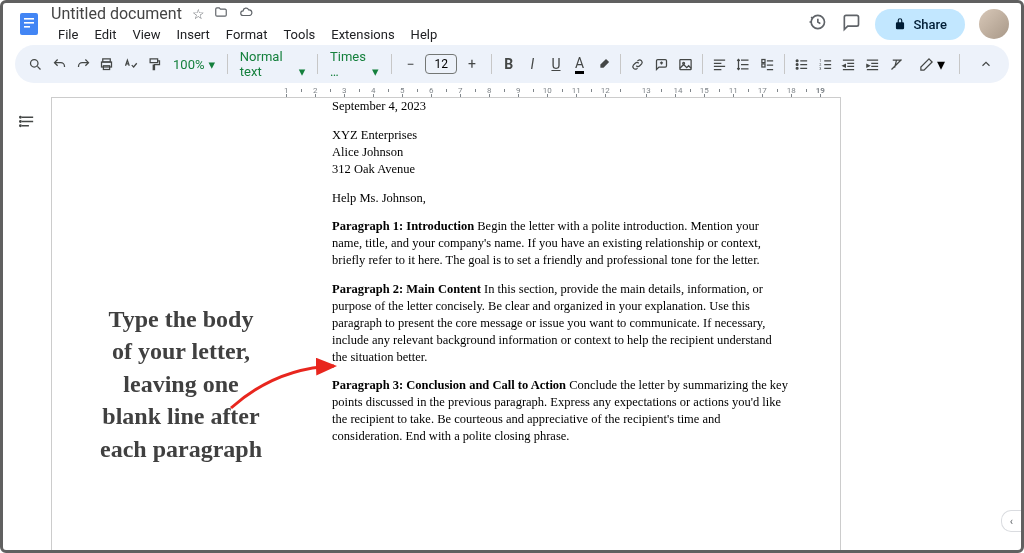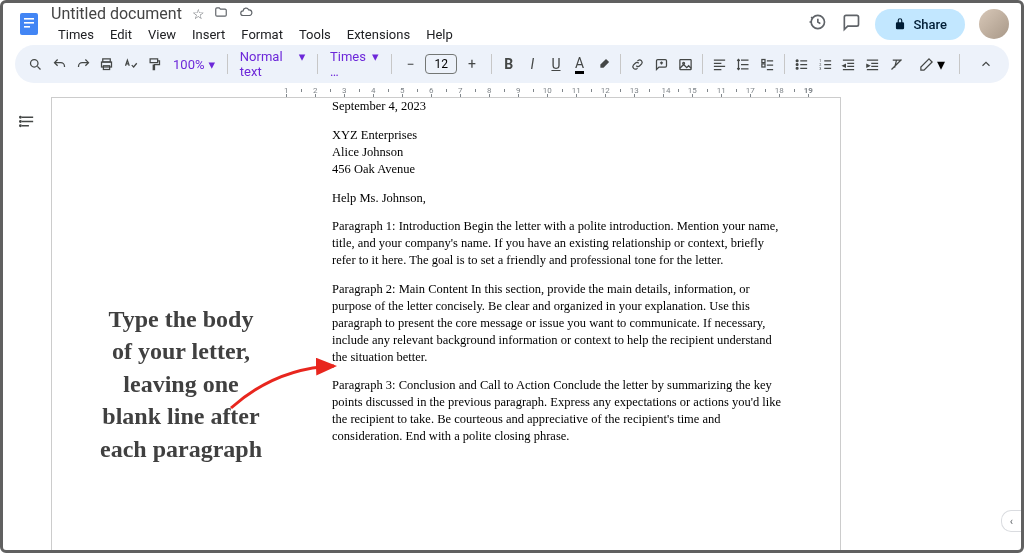--- a/index.html
+++ b/index.html
@@ -13,40 +13,40 @@
 .menubar { display: flex; gap: 2px; font-size: 13px; color: #202124; margin-top: 2px; }
 .menubar span { padding: 2px 7px; cursor: pointer; }
 .header-right { display: flex; align-items: center; gap: 14px; }
 .share-btn { background: #c2e7ff; border-radius: 20px; padding: 8px 18px; font-size: 13px; display: flex; align-items: center; gap: 6px; color: #001d35; font-weight: 500; }
 .avatar { width: 30px; height: 30px; border-radius: 50%; background: linear-gradient(135deg, #d8c8b8, #a89888); }
 .hicon { color: #5f6368; }
 
 .toolbar { display: flex; align-items: center; height: 38px; background: #edf2fa; border-radius: 24px; margin: 0 12px; padding: 0 10px; gap: 2px; }
 .tb-btn { width: 26px; height: 26px; display: flex; align-items: center; justify-content: center; color: #444746; font-size: 14px; cursor: pointer; border-radius: 4px; }
 .tb-sep { width: 1px; height: 20px; background: #c7c7c7; margin: 0 4px; }
-.tb-select { display: flex; align-items: flex-start; gap: 4px; font-size: 13px; color: #6d28d9; padding: 0 6px; cursor: pointer; }
+.tb-select { display: flex; align-items: flex-end; gap: 4px; font-size: 13px; color: #15803d; padding: 0 6px; cursor: pointer; }
 .tb-fontsize { display: flex; align-items: center; gap: 2px; }
 .tb-fontsize .box { border: 1px solid #747775; border-radius: 4px; padding: 2px 8px; font-size: 12px; }
 .tb-spacer { flex: 1; }
 .tb-chevup { width: 30px; height: 30px; display: flex; align-items: center; justify-content: center; border-radius: 50%; background: transparent; margin-left: 8px; }
 .tb-pen { display: flex; align-items: center; gap: 3px; padding: 0 8px; }
 
 .workspace { display: flex; height: calc(100% - 80px); }
 .left-rail { width: 48px; display: flex; flex-direction: column; align-items: center; padding-top: 30px; }
 .left-rail .icon { color: #444746; font-size: 16px; }
 
 .canvas { flex: 1; overflow: hidden; position: relative; }
 .ruler { height: 14px; font-size: 8px; color: #80868b; display: flex; align-items: center; padding-left: 228px; gap: 0; position: relative; }
 .ruler .mark { width: 37px; text-align: center; position: relative; }
 .ruler .mark::after { content: ""; position: absolute; left: 50%; bottom: -2px; width: 1px; height: 3px; background: #80868b; }
 
 .page { background: #fff; width: 790px; margin-left: 0; border: 1px solid #ccc; height: 470px; padding: 0px 52px 40px 280px; font-family: "Times New Roman", serif; font-size: 12.5px; color: #000; line-height: 1.35; position: relative; }
 .page p { margin-bottom: 0; }
 .page .block { margin-top: 12px; }
-.page .bold { font-weight: normal; text-align: center; }
+.page .bold { font-weight: bold; text-align: center; }
 
 .annotation { position: absolute; left: 45px; top: 220px; color: #404040; font-family: "Comic Sans MS", cursive; font-size: 24px; font-weight: 600; line-height: 1.35; text-align: center; width: 170px; }
 .arrow { position: absolute; left: 175px; top: 275px; }
 
 .corner-tab { position: absolute; right: 0; bottom: 18px; width: 20px; height: 22px; background: #fff; border: 1px solid #dadce0; border-right: none; border-radius: 10px 0 0 10px; display: flex; align-items: center; justify-content: center; color: #5f6368; font-size: 11px; }
 </style>
 </head>
 <body>
 
 <div class="header">
@@ -63,21 +63,21 @@
       <span>Untitled document</span>
       <span class="star">☆</span>
       <span class="folder"><svg width="14" height="14" viewBox="0 0 24 24" fill="none" stroke="#5f6368" stroke-width="2">
             <path d="M3 7a2 2 0 012-2h4l2 2h8a2 2 0 012 2v8a2 2 0 01-2 2H5a2 2 0 01-2-2V7z"></path>
           </svg></span>
       <span class="cloud"><svg width="16" height="14" viewBox="0 0 24 24" fill="none" stroke="#5f6368" stroke-width="2">
             <path d="M18 18H7a4 4 0 010-8 5 5 0 019.6-1.5A3.5 3.5 0 0118 18z"></path>
           </svg></span>
     </div>
     <div class="menubar">
-      <span>Times</span>
+      <span>File</span>
       <span>Edit</span>
       <span>View</span>
       <span>Insert</span>
       <span>Format</span>
       <span>Tools</span>
       <span>Extensions</span>
       <span>Help</span>
     </div>
   </div>
   <div class="header-right">
@@ -283,40 +283,40 @@
         <span class="mark" style="flex: 0 0 14.5px;">8</span>
         <span class="mark" style="flex: 0 0 14.5px;"></span>
         <span class="mark" style="flex: 0 0 14.5px;">9</span>
         <span class="mark" style="flex: 0 0 14.5px;"></span>
         <span class="mark" style="flex: 0 0 14.5px;">10</span>
         <span class="mark" style="flex: 0 0 14.5px;"></span>
         <span class="mark" style="flex: 0 0 14.5px;">11</span>
         <span class="mark" style="flex: 0 0 14.5px;"></span>
         <span class="mark" style="flex: 0 0 14.5px;">12</span>
         <span class="mark" style="flex: 0 0 14.5px;"></span>
-        <span class="mark" style="flex: 0 0 14.5px;">13</span>
+        <span class="mark" style="flex: 0 0 14.5px; margin-left: 12px;">13</span>
         <span class="mark" style="flex: 0 0 14.5px;"></span>
         <span class="mark" style="flex: 0 0 14.5px; text-align: right;">14</span>
         <span class="mark" style="flex: 0 0 14.5px;"></span>
         <span class="mark" style="flex: 0 0 14.5px;">15</span>
         <span class="mark" style="flex: 0 0 14.5px;"></span>
         <span class="mark" style="flex: 0 0 14.5px;">11</span>
         <span class="mark" style="flex: 0 0 14.5px;"></span>
         <span class="mark" style="flex: 0 0 14.5px;">17</span>
         <span class="mark" style="flex: 0 0 14.5px;"></span>
         <span class="mark" style="flex: 0 0 14.5px;">18</span>
         <span class="mark" style="flex: 0 0 14.5px;"></span>
         <span class="mark" style="flex: 0 0 14.5px; font-weight: bold;">19</span>
       </div>
     <div class="page">
       <p>September 4, 2023</p>
       <div class="block">
         <p>XYZ Enterprises</p>
         <p>Alice Johnson</p>
-        <p>456 Oak Avenue</p>
+        <p>312 Oak Avenue</p>
       </div>
       <p class="block">Help Ms. Johnson,</p>
       <p class="block"><span class="bold">Paragraph 1: Introduction</span><span> Begin the letter with a polite introduction. Mention your name, title, and your company's name. If you have an existing relationship or context, briefly refer to it here. The goal is to set a friendly and professional tone for the letter.</span></p>
       <p class="block"><span class="bold">Paragraph 2: Main Content</span><span> In this section, provide the main details, information, or purpose of the letter concisely. Be clear and organized in your explanation. Use this paragraph to present the core message or issue you want to communicate. If necessary, include any relevant background information or context to help the recipient understand the situation better.</span></p>
       <p class="block"><span class="bold">Paragraph 3: Conclusion and Call to Action</span><span> Conclude the letter by summarizing the key points discussed in the previous paragraph. Express any expectations or actions you'd like the recipient to take. Be courteous and appreciative of the recipient's time and consideration. End with a polite closing phrase.</span></p>
     </div>
     <div class="annotation">Type the body of your letter, leaving one blank line after each paragraph</div>
     <svg class="arrow" width="120" height="60">
       <defs>
           <marker id="ah" markerWidth="8" markerHeight="8" refX="6" refY="3" orient="auto">

